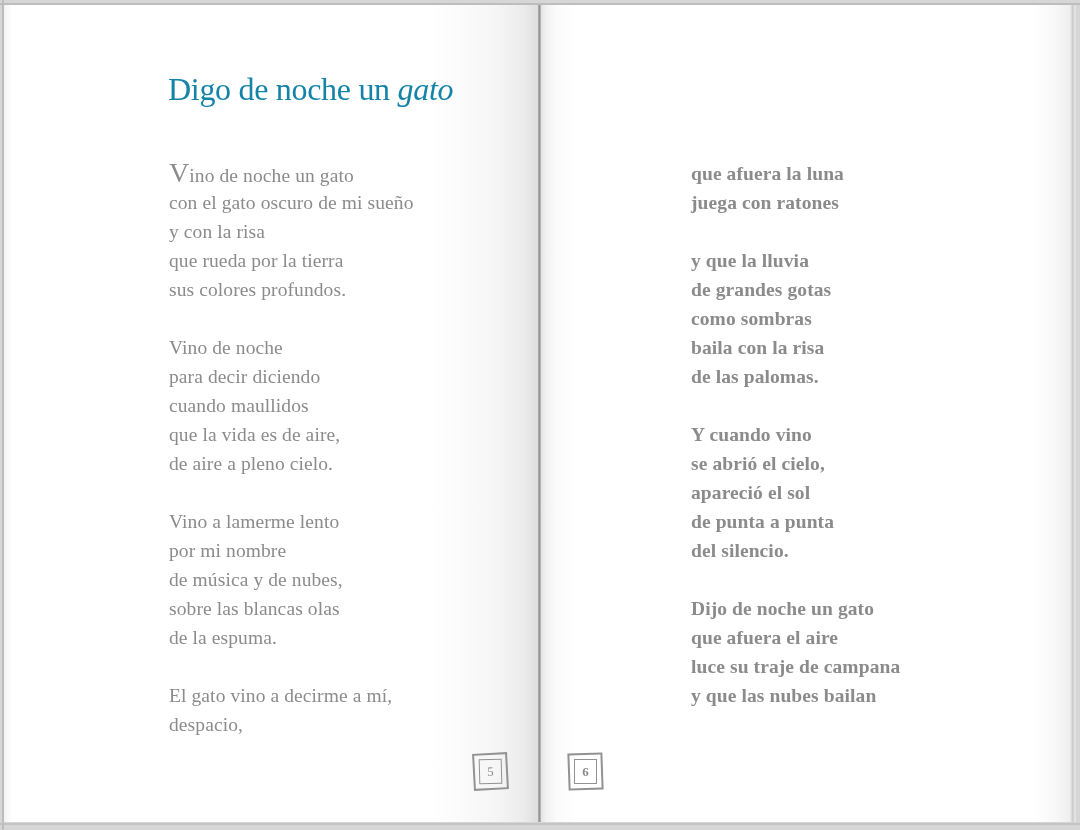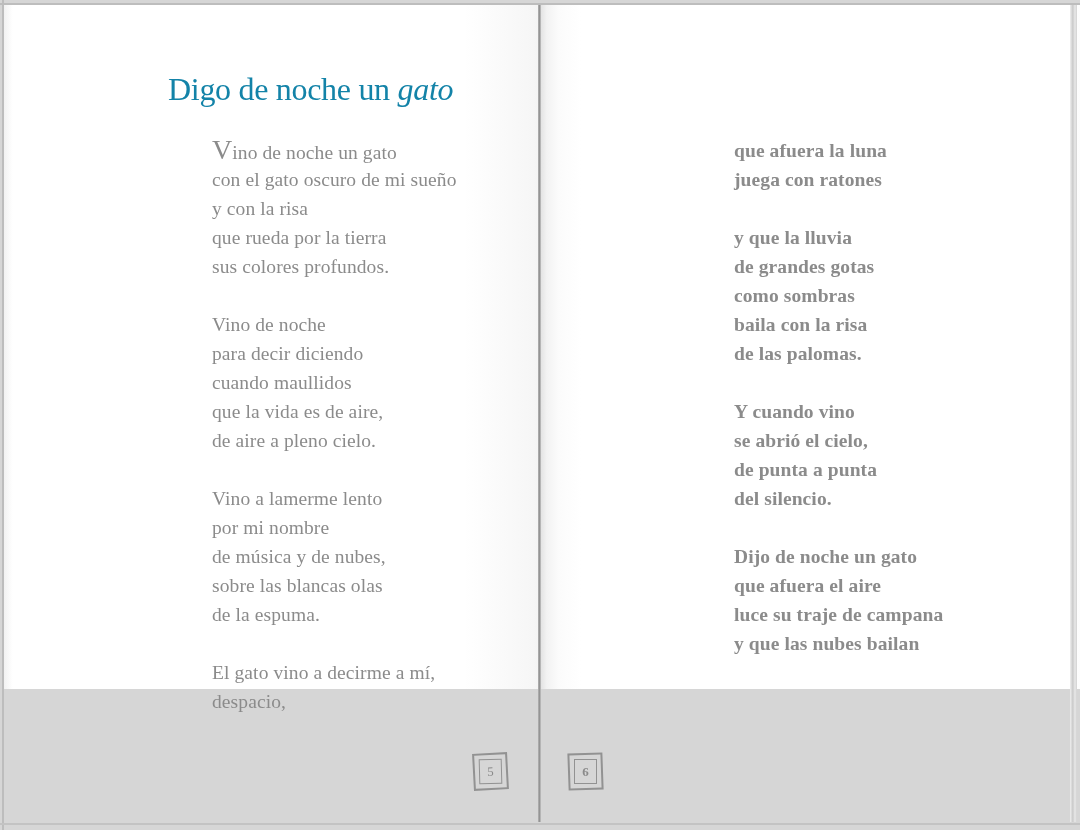--- a/index.html
+++ b/index.html
@@ -13,21 +13,21 @@
   .canvas{
     position:relative;width:1080px;height:830px;overflow:hidden;
     background:#d6d6d6;
   }
   
   .frame-line{position:absolute;background:#bdbdbd;}
   .frame-top{left:0;top:3px;width:1080px;height:2px;}
   .frame-left{left:2px;top:0;width:2px;height:830px;}
   .frame-bottom{left:0;top:823px;width:1080px;height:2px;background:#c3c3c3;}
 
-  .page{position:absolute;top:5px;height:684px;padding-left:41px;}
+  .page{position:absolute;top:5px;height:817px;}
   .page-left{
     left:4px;width:534px;
     background:linear-gradient(90deg,#f2f2f2 0%,#ffffff 1.5%,#ffffff 80%,#f6f6f6 92%,#ebebeb 97.5%,#dedede 100%);
   }
   .spine{
     position:absolute;left:538px;top:5px;width:3px;height:817px;
     background:linear-gradient(90deg,#b9b9b9 0%,#8f8f8f 45%,#c6c6c6 100%);
   }
   .page-right{
     left:541px;width:529px;
@@ -40,23 +40,23 @@
   }
 
   .title{
     position:absolute;left:164px;top:66px;margin:0;
     font-size:32px;font-weight:400;letter-spacing:-0.3px;
     color:var(--accent);white-space:nowrap;
   }
   .title .it{font-style:italic;}
 
   .poem{
-    position:absolute;top:131px;
+    position:absolute;top:154px;
     font-size:19.5px;line-height:29px;color:var(--body-text);
-    letter-spacing:0.1px;white-space:nowrap;margin-left:43px;
+    letter-spacing:0.1px;white-space:nowrap;
   }
   .poem-left{left:165px;}
   .poem-right{left:150px;}
   .stanza{margin:0 0 29px 0;}
   .line{height:29px;}
   .initial{font-size:28px;line-height:1;}
 
   .pnum{
     position:absolute;top:748px;width:31px;height:33px;
     border:2px solid var(--box-border);
@@ -128,20 +128,21 @@
         <div class="stanza">
           <div class="line">y que la lluvia</div>
           <div class="line">de grandes gotas</div>
           <div class="line">como sombras</div>
           <div class="line">baila con la risa</div>
           <div class="line">de las palomas.</div>
         </div>
         <div class="stanza">
           <div class="line">Y cuando vino</div>
           <div class="line">se abrió el cielo,</div>
+          <div class="line">apareció el sol</div>
           <div class="line">de punta a punta</div>
           <div class="line">del silencio.</div>
         </div>
         <div class="stanza">
           <div class="line">Dijo de noche un gato</div>
           <div class="line">que afuera el aire</div>
           <div class="line">luce su traje de campana</div>
           <div class="line">y que las nubes bailan</div>
         </div>
       </div>

